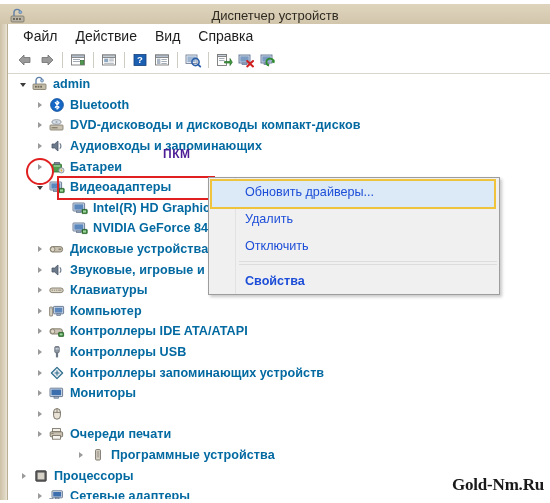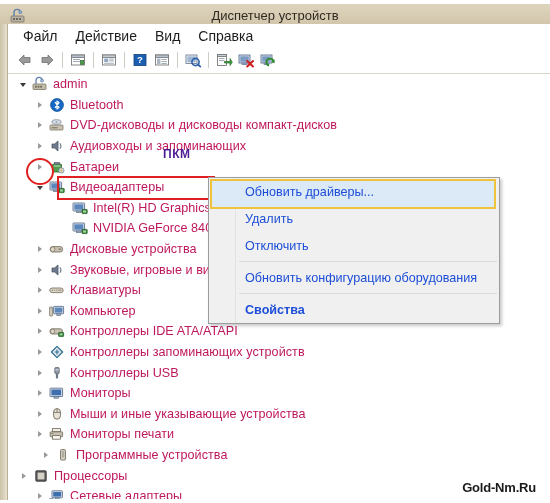--- a/index.html
+++ b/index.html
@@ -122,22 +122,23 @@
   .row {
     position: relative;
     height: 20.6px;
     display: flex;
     align-items: center;
     white-space: nowrap;
     cursor: default;
   }
   .row .label {
     font-size: 12.6px;
-    color: #be185d;
+    color: #0369a1;
     letter-spacing: 0.05px;
+    font-weight: bold;
   }
   .twisty {
     width: 17px;
     height: 20px;
     display: flex;
     align-items: center;
     justify-content: center;
     flex: none;
   }
   .tri-collapsed {
@@ -226,23 +227,23 @@
     width: 286px; height: 30px;
     background: #dce9f7;
     border: 2.5px solid #f0c33c;
     box-sizing: border-box;
     z-index: 1;
   }
 
   
   .watermark {
     position: absolute;
-    right: 14px; bottom: 8px;
-    font-family: Liberation Sans, sans-serif;
-    font-size: 13px;
+    right: 6px; bottom: 8px;
+    font-family: Liberation Serif, serif;
+    font-size: 17px;
     font-weight: bold;
     color: #1a1a1a;
     text-shadow:
       -1px -1px 0 #ffffff,  1px -1px 0 #ffffff,
       -1px  1px 0 #ffffff,  1px  1px 0 #ffffff,
        0px  2px 0 #ffffff,  2px  0px 0 #ffffff;
     letter-spacing: -0.2px;
   }
 </style>
 </head>
@@ -556,86 +557,85 @@
       </span>
       <span class="label">Контроллеры IDE ATA/ATAPI</span>
     </div>
 
     <div class="row" style="padding-left:22px;">
       <span class="twisty">
           <span class="tri-collapsed"></span>
         </span>
       <span class="ico">
         <svg width="16" height="16" viewBox="0 0 16 16">
-          <path d="M8 2.4 L13.6 8 L8 13.6 L2.4 8 Z" fill="#e5eaf0" stroke="#2f6f8f" stroke-width="1.3" stroke-linejoin="round"></path>
-          <path d="M5.6 8 L10.4 8 M8 5.6 L8 10.4" stroke="#2f6f8f" stroke-width="1.1"></path>
-        </svg>
-      </span>
-      <span class="label">Контроллеры запоминающих устройств</span>
-    </div>
-
-    <div class="row" style="padding-left:22px;">
-      <span class="twisty">
-          <span class="tri-collapsed"></span>
-        </span>
-      <span class="ico">
-        <svg width="16" height="16" viewBox="0 0 16 16">
           <rect x="5.8" y="2.6" width="4.4" height="6" rx="0.8" fill="#8e98a6" stroke="#5a6370" stroke-width="0.8"></rect>
           <rect x="6.9" y="8.6" width="2.2" height="4.8" fill="#6e7784"></rect>
           <rect x="6.6" y="4.1" width="1.2" height="1.4" fill="#dfe4ea"></rect>
           <rect x="8.4" y="4.1" width="1.2" height="1.4" fill="#dfe4ea"></rect>
         </svg>
       </span>
       <span class="label">Контроллеры USB</span>
     </div>
 
     <div class="row" style="padding-left:22px;">
       <span class="twisty">
           <span class="tri-collapsed"></span>
         </span>
       <span class="ico">
+        <svg width="16" height="16" viewBox="0 0 16 16">
+          <path d="M8 2.4 L13.6 8 L8 13.6 L2.4 8 Z" fill="#e5eaf0" stroke="#2f6f8f" stroke-width="1.3" stroke-linejoin="round"></path>
+          <path d="M5.6 8 L10.4 8 M8 5.6 L8 10.4" stroke="#2f6f8f" stroke-width="1.1"></path>
+        </svg>
+      </span>
+      <span class="label">Контроллеры запоминающих устройств</span>
+    </div>
+
+    <div class="row" style="padding-left:22px;">
+      <span class="twisty">
+          <span class="tri-collapsed"></span>
+        </span>
+      <span class="ico">
         <svg width="18" height="16" viewBox="0 0 18 16">
           <rect x="2" y="3.2" width="12.6" height="8.4" rx="0.6" fill="#dfe6ee" stroke="#5c6f8a" stroke-width="0.9"></rect>
           <rect x="3.4" y="4.5" width="9.8" height="5.8" fill="#3d6fae"></rect>
           <rect x="6" y="11.6" width="4.6" height="1.6" fill="#a9b6c6" stroke="#5c6f8a" stroke-width="0.7"></rect>
         </svg>
       </span>
       <span class="label">Мониторы</span>
     </div>
 
     <div class="row" style="padding-left:22px;">
       <span class="twisty">
           <span class="tri-collapsed"></span>
         </span>
       <span class="ico">
         <svg width="16" height="16" viewBox="0 0 16 16">
           <rect x="4.6" y="2.6" width="6.8" height="10.6" rx="3.4" fill="#e8e3d6" stroke="#6f6a5c" stroke-width="0.9"></rect>
           <line x1="8" y1="2.6" x2="8" y2="6.4" stroke="#6f6a5c" stroke-width="0.8"></line>
           <line x1="4.6" y1="6.4" x2="11.4" y2="6.4" stroke="#6f6a5c" stroke-width="0.8"></line>
         </svg>
       </span>
-      <span class="label">Мыши и иные указывающие устройства</span>
     </div>
 
     <div class="row" style="padding-left:22px;">
       <span class="twisty">
           <span class="tri-collapsed"></span>
         </span>
       <span class="ico">
         <svg width="18" height="16" viewBox="0 0 18 16">
           <rect x="4.4" y="2.6" width="8" height="3.2" fill="#f2efe8" stroke="#6f6a5c" stroke-width="0.8"></rect>
           <rect x="2.2" y="5.8" width="12.4" height="5" rx="1" fill="#c9c2b2" stroke="#6f6a5c" stroke-width="0.9"></rect>
           <rect x="4.4" y="9.6" width="8" height="3.6" fill="#f7f5f0" stroke="#6f6a5c" stroke-width="0.8"></rect>
           <rect x="3.4" y="7" width="2.2" height="1" fill="#8b8474"></rect>
         </svg>
       </span>
-      <span class="label">Мониторы печати</span>
-    </div>
-
-    <div class="row" style="padding-left:28px;">
+      <span class="label">Очереди печати</span>
+    </div>
+
+    <div class="row" style="padding-left:36px;margin-left:27px;">
       <span class="twisty">
           <span class="tri-collapsed"></span>
         </span>
       <span class="ico">
         <svg width="16" height="16" viewBox="0 0 16 16">
           <rect x="5.6" y="2.6" width="4.8" height="10.4" rx="0.8" fill="#dcd8cc" stroke="#6f6a5c" stroke-width="0.9"></rect>
           <rect x="6.8" y="4" width="2.4" height="6.6" fill="#b2aca0"></rect>
         </svg>
       </span>
       <span class="label">Программные устройства</span>
@@ -679,21 +679,20 @@
   <div class="anno-pkm">ПКМ</div>
 
   <div class="ctxmenu">
     <div class="ctx-gutter"></div>
     <div class="ctx-highlight"></div>
 
     <div class="ctx-item">Обновить драйверы...</div>
     <div class="ctx-item">Удалить</div>
     <div class="ctx-item">Отключить</div>
     <div class="ctx-sep"></div>
-    <div class="ctx-item">Обновить конфигурацию оборудования</div>
     <div class="ctx-sep"></div>
     <div class="ctx-item bold">Свойства</div>
   </div>
 
   <div class="watermark">Gold-Nm.Ru</div>
 
   <div class="bottom-edge"></div>
 
 </div>
 

